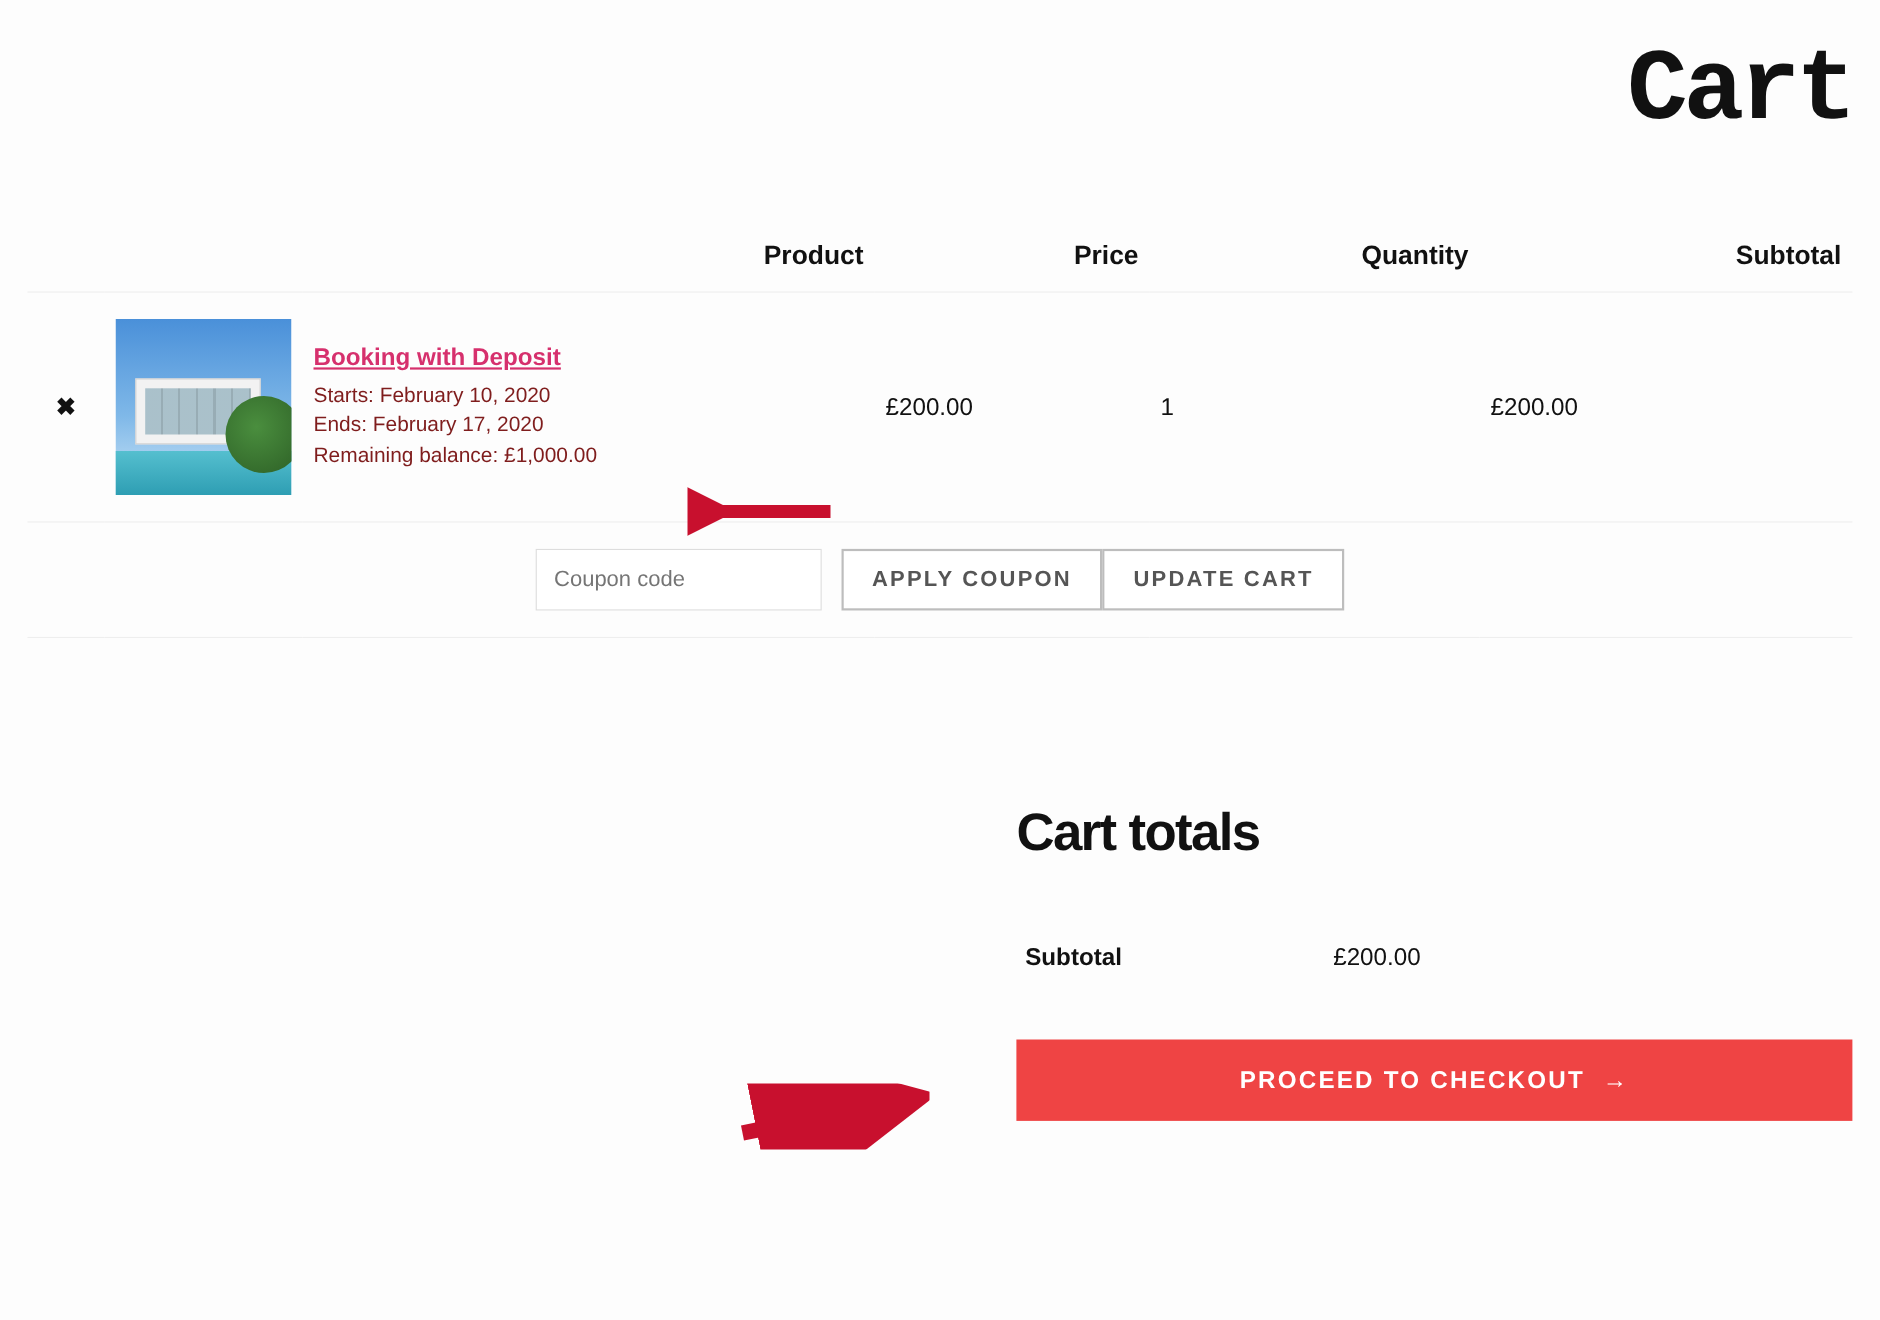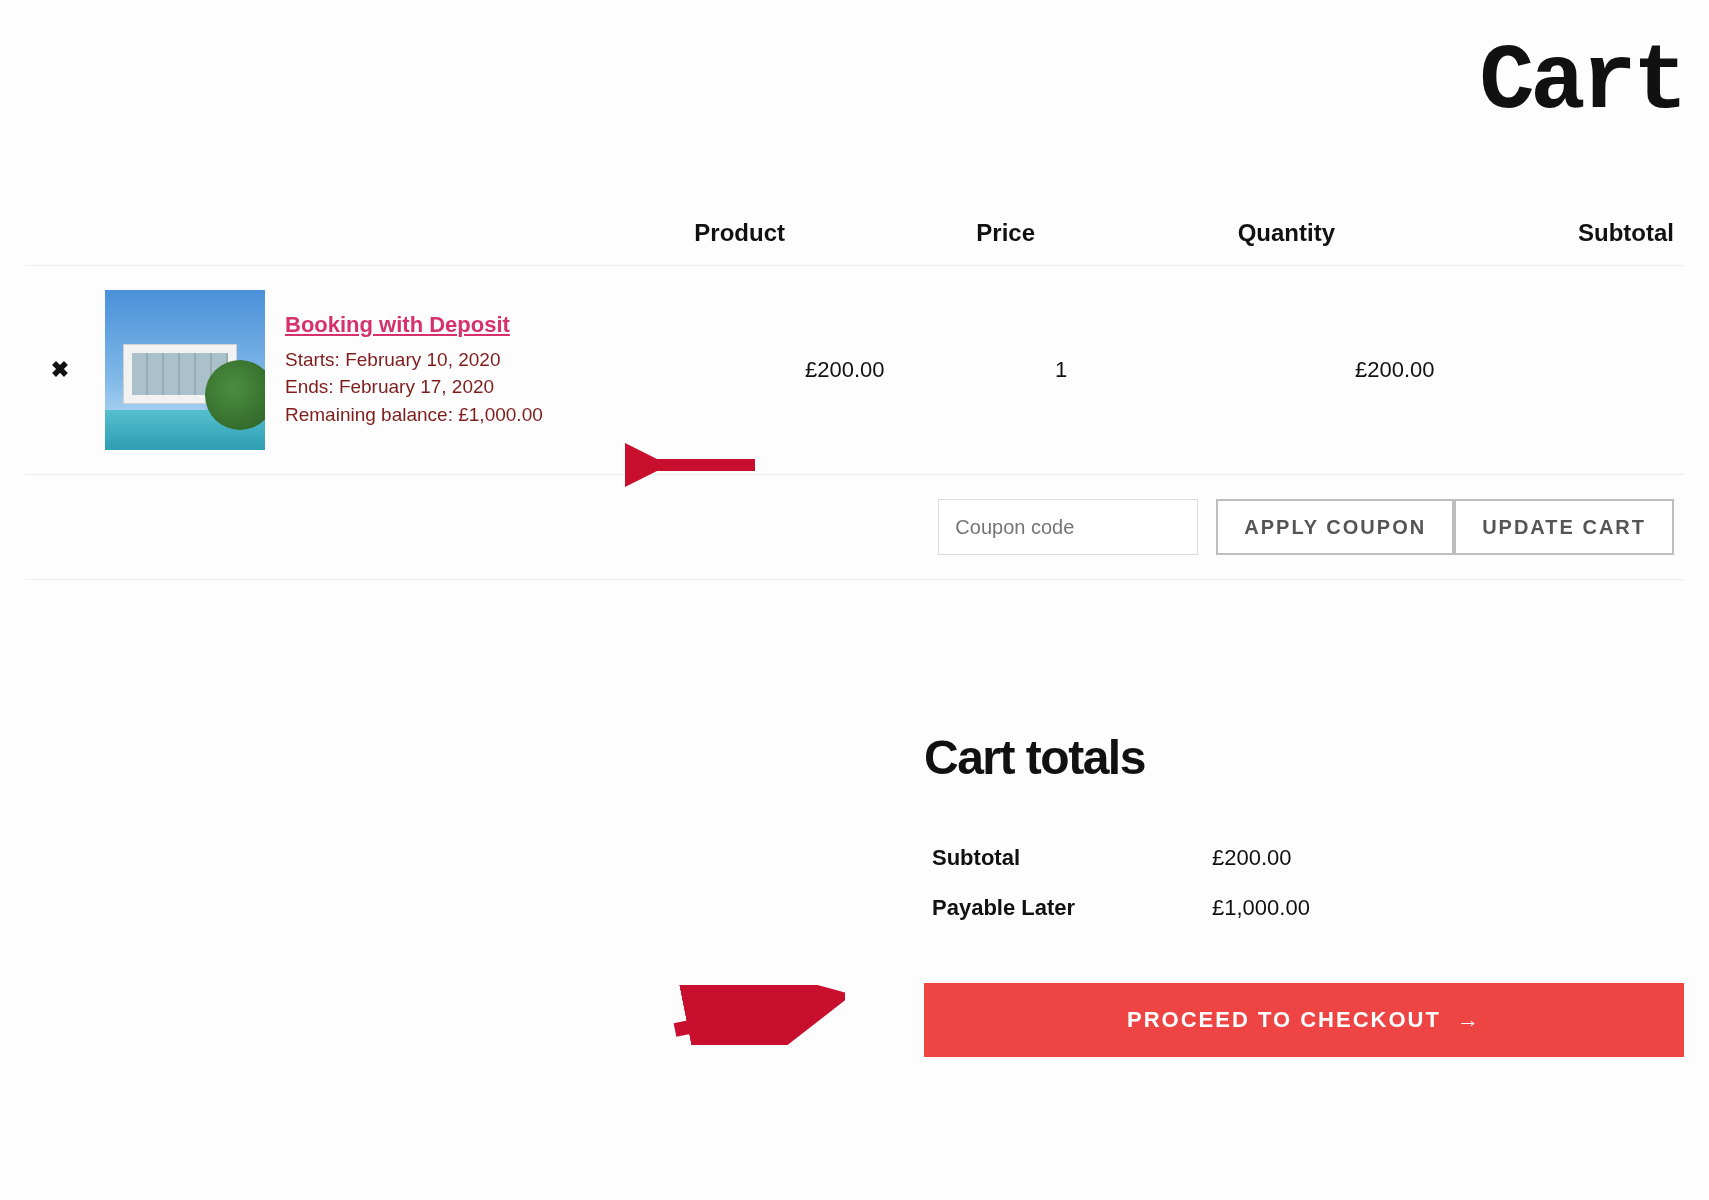--- a/index.html
+++ b/index.html
@@ -56,41 +56,41 @@
   .thumb .pool { position:absolute; left:0; right:0; bottom:0; height:40px; background:linear-gradient(#55bfcf,#2e9eb3); }
   .thumb .bush { position:absolute; right:-10px; bottom:20px; width:70px; height:70px; background:radial-gradient(circle at 40% 40%, #4a8e3e, #2c5e25); border-radius:50%; }
   .product-name a {
     color: #d6306d;
     font-weight: 600;
     font-size: 22px;
   }
   .product-meta { margin-top: 8px; font-size: 19px; line-height: 1.45; color:#7f1d1d; }
   .product-meta .lbl { display:inline-block; }
   .actions-row td { padding: 18px 0 0 0; border: none; }
-  .actions-wrap { display:flex; justify-content:flex-end; align-items:center; }
+  .actions-wrap { display:flex; justify-content:center; align-items:center; }
   .coupon-area { display:flex; gap:18px; }
   .coupon-input {
     width: 260px; height: 56px; font-size: 20px; padding: 0 16px;
     border: 1px solid #ddd; background:#fff; color:#888;
   }
   .btn-outline {
     height: 56px; padding: 0 26px; font-size: 20px; letter-spacing: 2px;
     font-weight: 700; background:#fff; border:2px solid #bdbdbd; color:#555;
     cursor:pointer;
   }
   .totals-section {
     width: 760px;
     margin-left: auto;
     margin-top: 150px;
   }
   h2.totals-title {
     font-size: 48px;
     font-weight: 900;
     letter-spacing: -1.5px;
-    margin-bottom: 48px;
+    margin-bottom: 60px;
   }
   table.totals { width:100%; font-size:22px; border-collapse:collapse; }
   table.totals th { text-align:left; font-weight:700; padding:12px 8px; width:280px;}
   table.totals td { text-align:left; padding:12px 8px; }
   table.totals .strong td { font-weight:700; }
   .checkout-btn {
     display:block; width:100%; margin-top:50px; height:74px;
     background:#ef4444; color:#fff; border:none; cursor:pointer;
     font-size:22px; font-weight:700; letter-spacing:2px;
   }
@@ -180,24 +180,20 @@
   </div>
 
   <div class="totals-section">
     <h2 class="totals-title">Cart totals</h2>
     <table class="totals">
       <tbody>
           <tr>
         <th>Subtotal</th>
         <td>£200.00</td>
       </tr>
-      <tr>
-        <th>Payable Later</th>
-        <td>£1,000.00</td>
-      </tr>
     </tbody>
       </table>
     <button class="checkout-btn">
       <span>PROCEED TO CHECKOUT</span>
       <span class="arrow">→</span>
     </button>
   </div>
 
   <div class="arrow-annot" style="left:640px; top:955px;">
     <svg width="180" height="60" viewBox="0 0 180 60">

